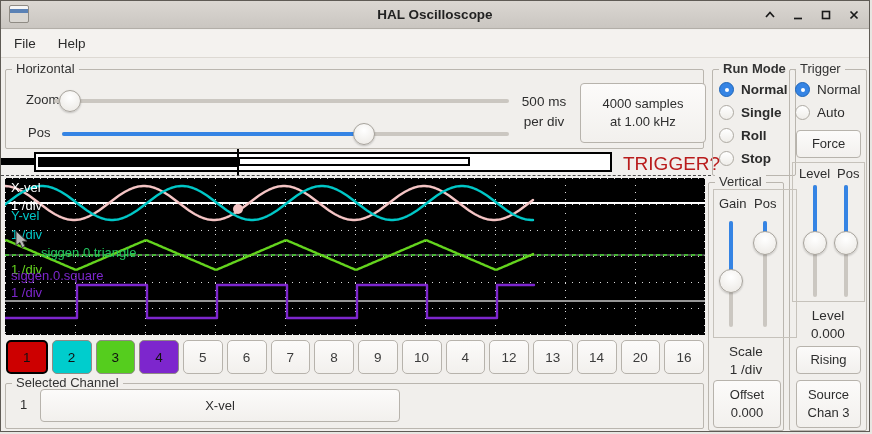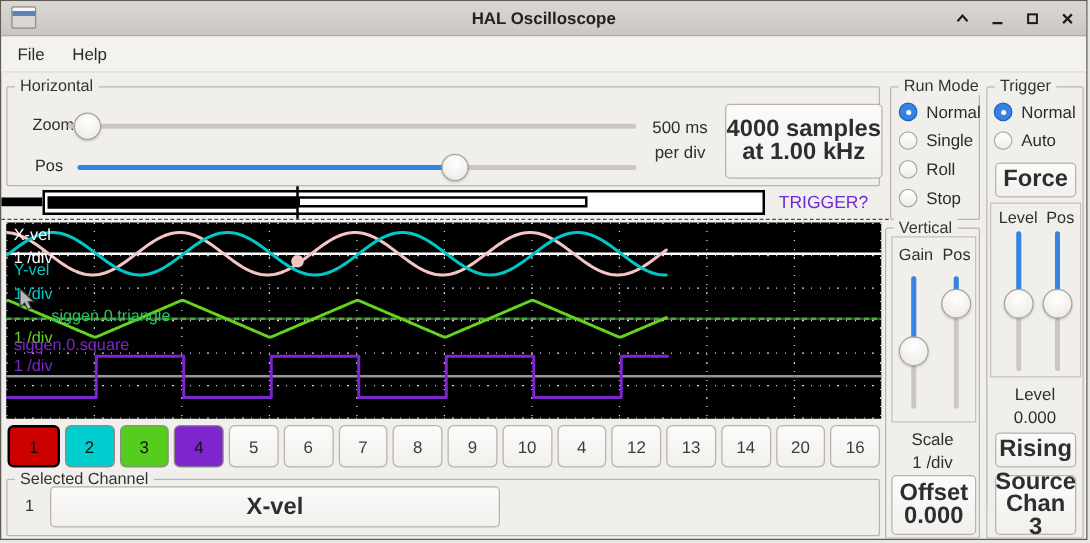--- a/index.html
+++ b/index.html
@@ -16,22 +16,22 @@
   .wc-btn{width:14px;height:14px;display:flex;align-items:center;justify-content:center;background:none;border:none;padding:0;cursor:default;}
   
   .menubar{position:absolute;left:0;top:29px;right:0;height:28px;background:#f4f2ef;
            border-bottom:1px solid #ddd9d3;display:flex;align-items:center;padding-left:10px;gap:16px;}
   .menu-item{padding:3px 3px;font-size:13.5px;color:#2b2b2b;}
   
   .groupbox{position:absolute;border:1px solid #bab6af;border-radius:2px;}
   .legend{position:absolute;top:-9px;left:6px;background:#f1efec;padding:0 4px;font-size:13px;color:#333;white-space:nowrap;}
   
   .btn{position:absolute;background:linear-gradient(#fcfbfa,#f2f0ed);border:1px solid #b7b3ac;border-radius:4px;
-       font-size:19px;color:#2e2e2e;display:flex;flex-direction:column;align-items:center;justify-content:center;
-       font-family:inherit;line-height:18px;padding:0;font-weight:bold;}
+       font-size:13px;color:#2e2e2e;display:flex;flex-direction:column;align-items:center;justify-content:center;
+       font-family:inherit;line-height:18px;padding:0;}
   
   .hslider{position:absolute;}
   .htrack{position:absolute;left:0;right:0;top:9px;height:4px;background:#cbc7c1;border-radius:2px;}
   .hfill{position:absolute;left:0;top:9px;height:4px;background:#3584e4;border-radius:2px;}
   .hhandle{position:absolute;top:0;width:22px;height:22px;border-radius:50%;border:1px solid #a7a39c;
            background:radial-gradient(circle at 50% 32%,#ffffff,#eae7e2);box-shadow:0 1px 2px rgba(0,0,0,.2);}
   .vslider{position:absolute;width:26px;}
   .vtrack{position:absolute;left:11px;top:0;bottom:0;width:4px;background:#cbc7c1;border-radius:2px;}
   .vfill{position:absolute;left:11px;top:0;width:4px;background:#3584e4;border-radius:2px;}
   .vhandle{position:absolute;left:1px;width:24px;height:24px;border-radius:50%;border:1px solid #a7a39c;
@@ -42,21 +42,21 @@
   .radio{width:15px;height:15px;border-radius:50%;border:1px solid #aeaaa3;background:linear-gradient(#fff,#efede9);position:relative;flex:none;}
   .radio.sel{background:#3584e4;border-color:#1e65b8;}
   .radio.sel::after{content:"";position:absolute;left:4.5px;top:4.5px;width:4.5px;height:4.5px;border-radius:50%;background:#fff;}
   .radio-label{margin-left:7px;font-size:13.5px;color:#2c2c2c;white-space:nowrap;}
   
   .rec-stub{position:absolute;background:#000;}
   .rec-outer{position:absolute;border:2px solid #000;background:#fff;}
   .rec-fill{position:absolute;background:#000;}
   .rec-thin{position:absolute;border:2px solid #000;background:#fff;}
   .rec-vline{position:absolute;background:#000;}
-  .trigger-q{position:absolute;font-size:14px;color:#6d28d9;}
+  .trigger-q{position:absolute;font-size:19px;color:#b91c1c;}
   .scope-dash{position:absolute;border-top:1px dashed #4c4c4c;height:0;}
   
   .scope{position:absolute;background:#000;overflow:hidden;}
   .gridv{position:absolute;top:0;bottom:0;width:1px;
          background:repeating-linear-gradient(180deg,rgba(255,255,255,.85) 0 1px,transparent 1px 7px);}
   .gridh{position:absolute;left:0;right:0;height:1px;
          background:repeating-linear-gradient(90deg,rgba(255,255,255,.85) 0 1px,transparent 1px 7px);}
   .baseline{position:absolute;left:0;right:0;}
   .scope-label{position:absolute;font-size:13px;line-height:13px;white-space:nowrap;}
   .trig-dot{position:absolute;border-radius:50%;}
@@ -198,21 +198,21 @@
       <button class="chan-btn">20</button>
       <button class="chan-btn">16</button>
     </div>
 
   <div class="groupbox" style="left:4px;top:382px;width:699px;height:46px;">
     <span class="legend">Selected Channel</span>
     <span class="abs" style="left:14px;top:13px;">1</span>
     <button class="btn" style="left:34px;top:5px;width:360px;height:33px;">X-vel</button>
   </div>
 
-  <div class="groupbox" style="left:711px;top:68px;width:72px;height:107px;">
+  <div class="groupbox" style="left:711px;top:68px;width:84px;height:107px;font-weight:bold;">
     <span class="legend">Run Mode</span>
     <div class="radio-col" style="left:6px;top:12px;">
         <div class="radio-row">
           <span class="radio sel"></span>
           <span class="radio-label">Normal</span>
         </div>
         <div class="radio-row">
           <span class="radio"></span>
           <span class="radio-label">Single</span>
         </div>
@@ -258,21 +258,21 @@
     <div class="abs" style="left:0;width:76px;top:256px;text-align:center;font-size:13.5px;">0.000</div>
     <button class="btn" style="left:6px;top:276px;width:65px;height:28px;">Rising</button>
     <button class="btn" style="left:6px;top:310px;width:65px;height:48px;">
       <span>Source</span>
       <span>Chan 3</span>
     </button>
   </div>
 
   <div class="groupbox" style="left:707px;top:181px;width:76px;height:249px;">
     <span class="legend">Vertical</span>
-    <div class="abs" style="left:4px;top:6px;width:68px;height:149px;border:1px solid #c6c2bb;">
+    <div class="abs" style="left:4px;top:6px;width:84px;height:149px;border:1px solid #c6c2bb;">
       <span class="abs" style="left:5px;top:6px;">Gain</span>
       <span class="abs" style="left:40px;top:6px;">Pos</span>
       <div class="vslider" style="left:4px;top:31px;height:106px;">
         <div class="vtrack"></div>
         <div class="vfill" style="height:60px;"></div>
         <div class="vhandle" style="top:48px;"></div>
       </div>
       <div class="vslider" style="left:38px;top:31px;height:106px;">
         <div class="vtrack"></div>
         <div class="vfill" style="height:22px;"></div>

